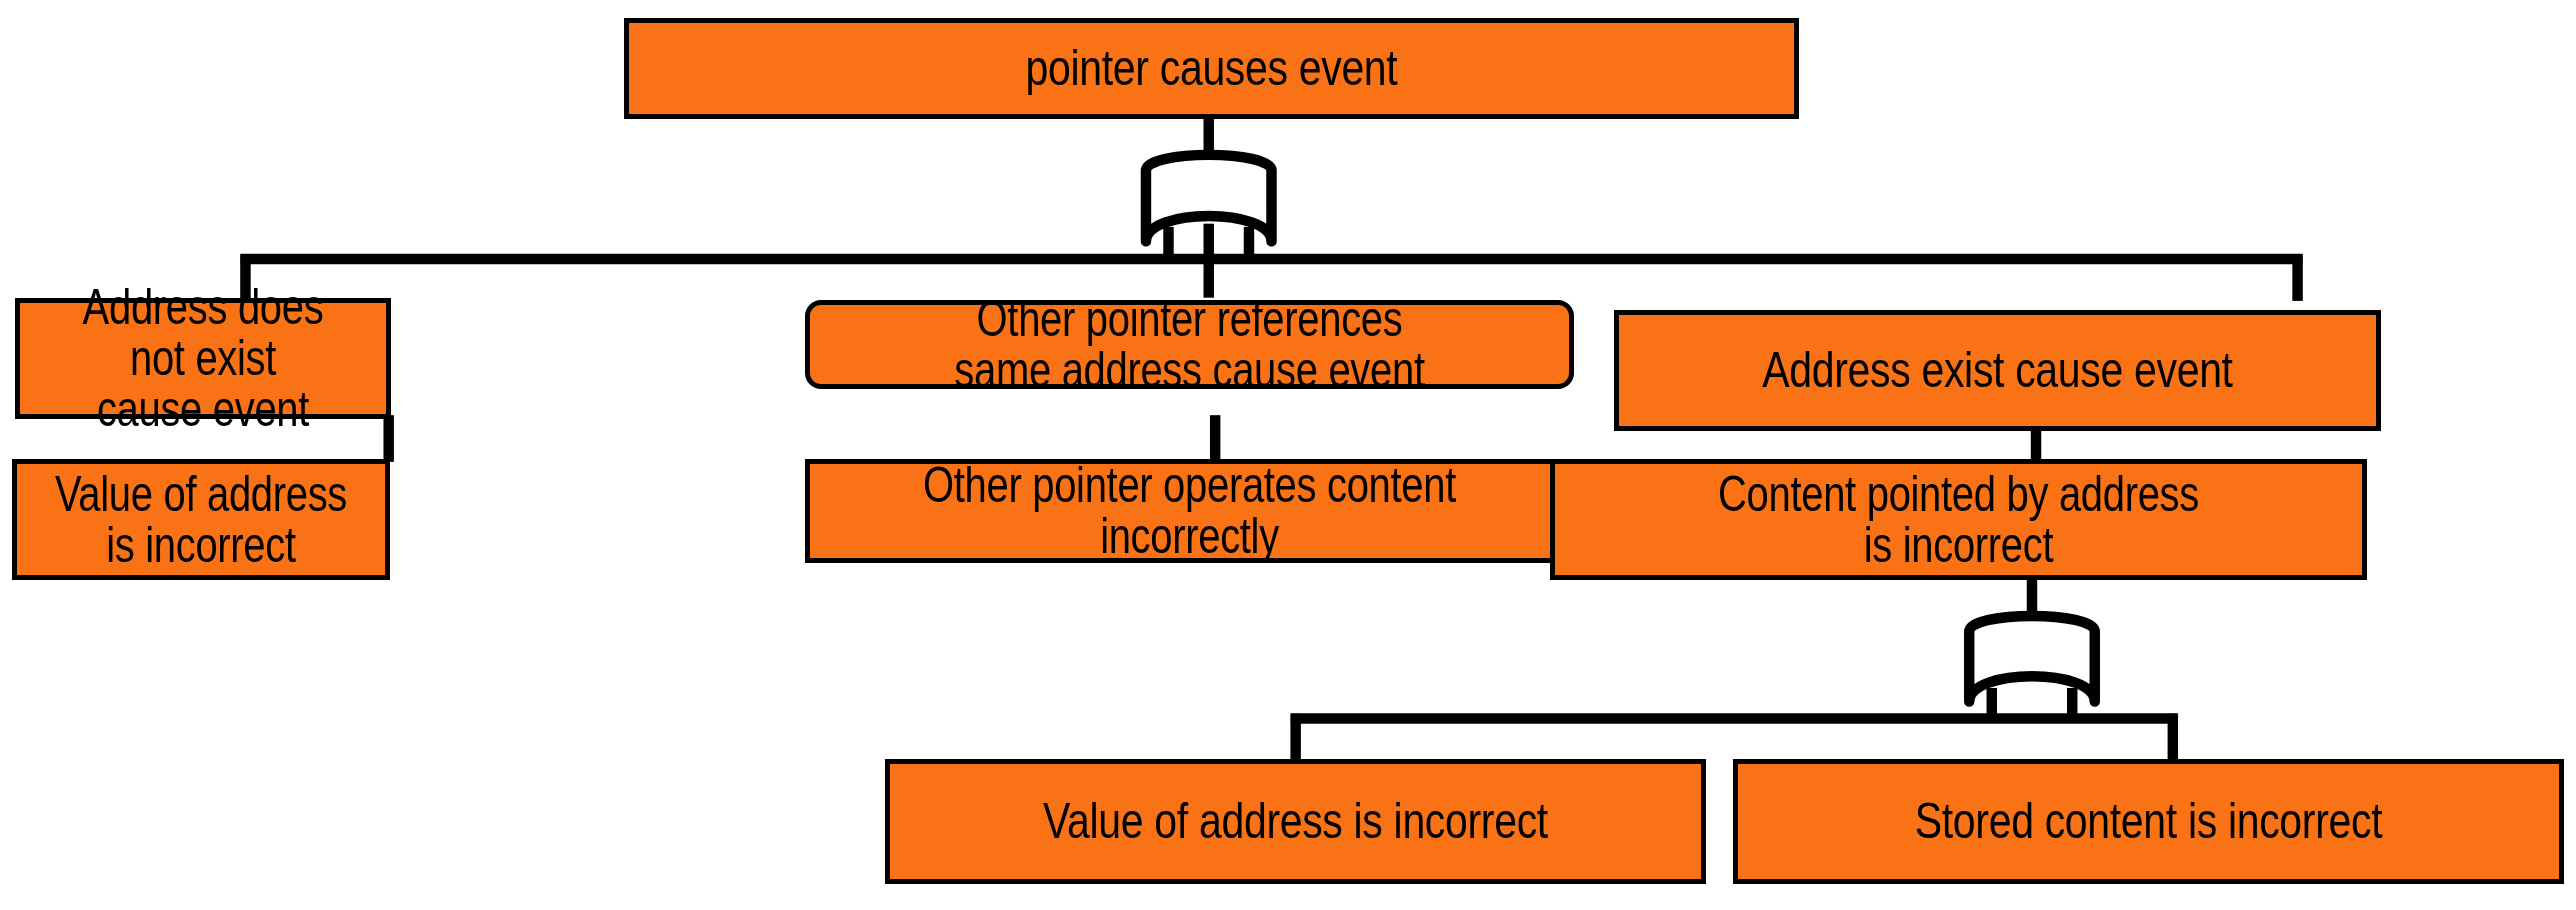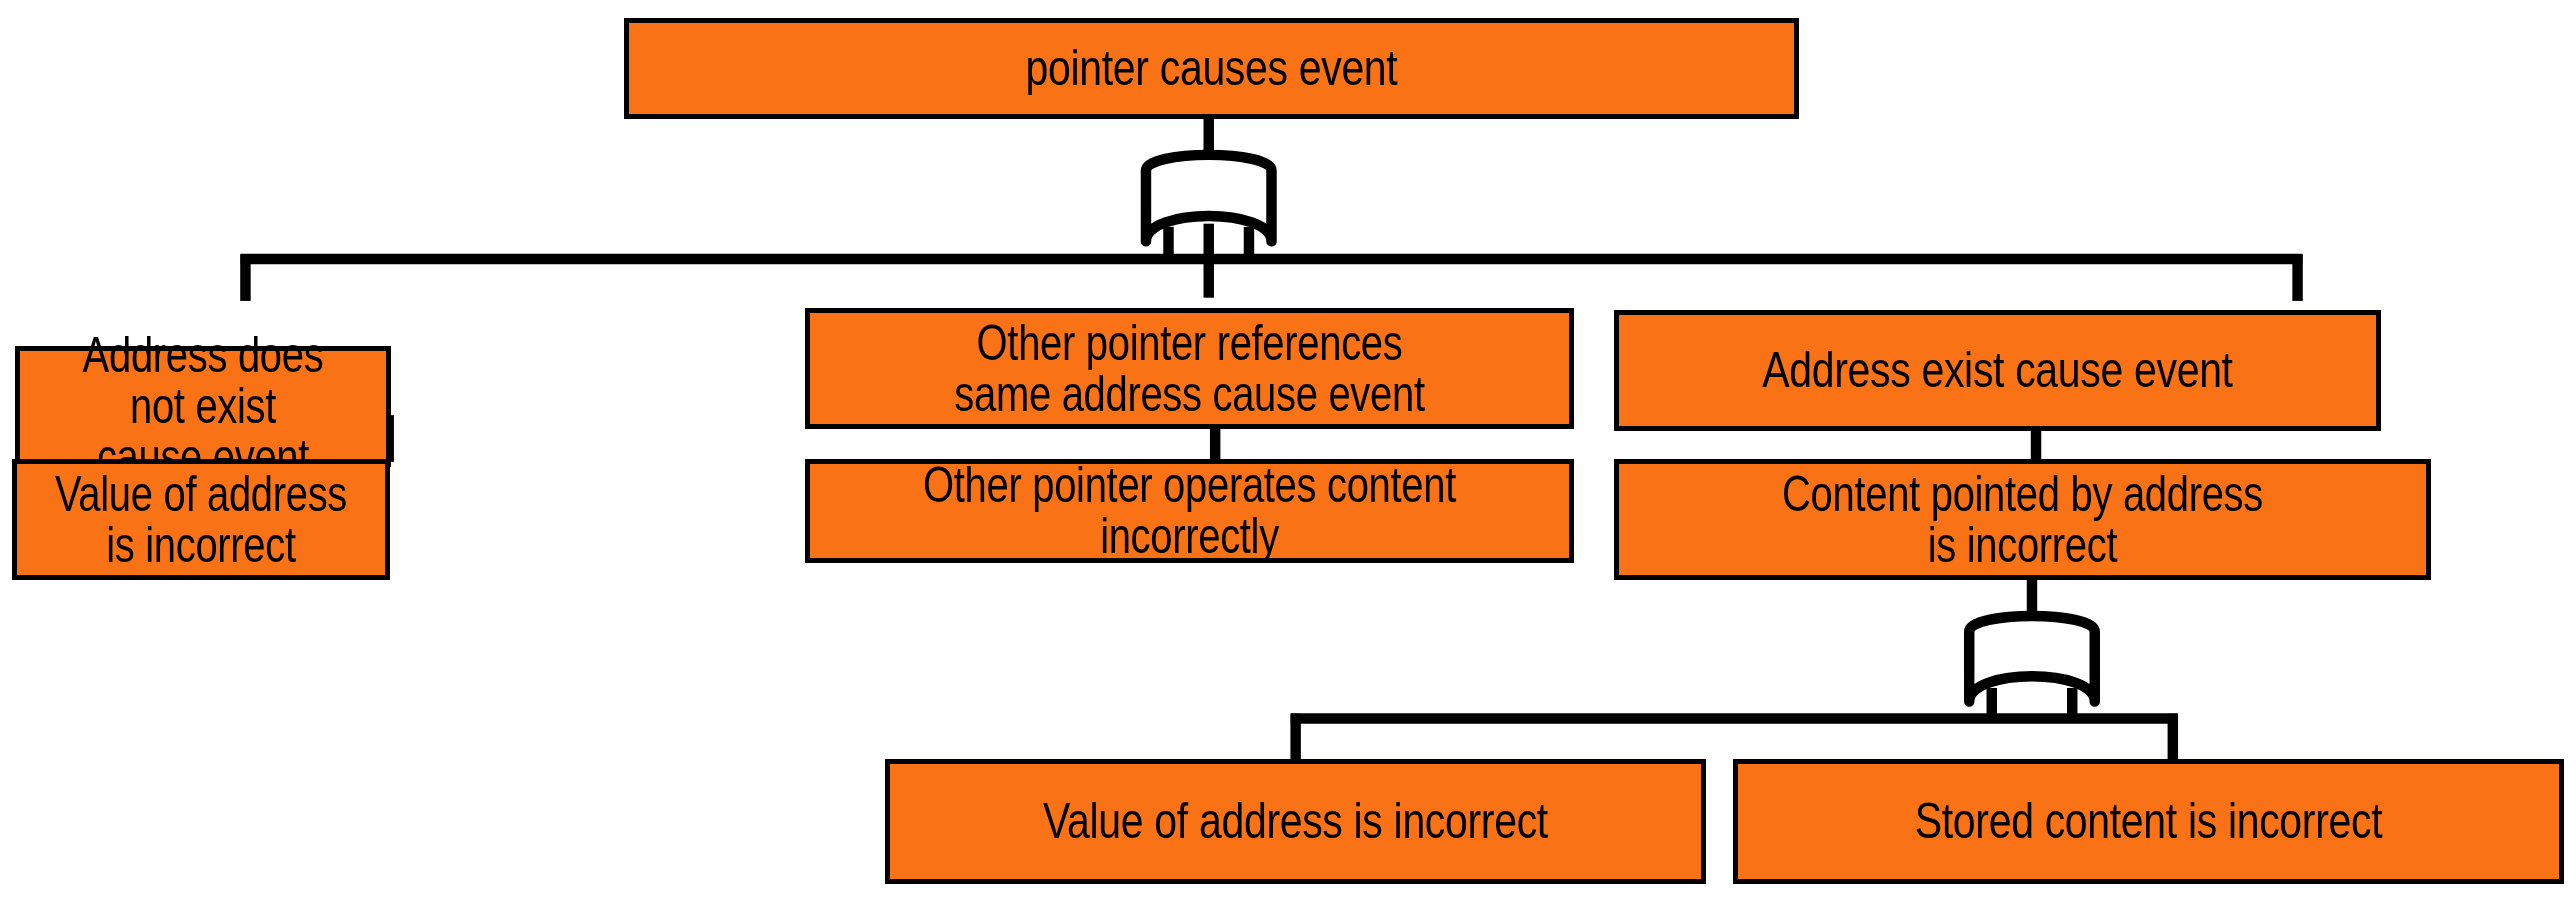--- a/index.html
+++ b/index.html
@@ -104,44 +104,44 @@
     <line x1="1604" y1="893" x2="2706" y2="893" stroke="#000" stroke-width="13"></line>
 
     <line x1="1610" y1="887" x2="1610" y2="947" stroke="#000" stroke-width="13"></line>
     <line x1="2700" y1="887" x2="2700" y2="947" stroke="#000" stroke-width="13"></line>
   </svg>
 
   <div class="node-box" style="left:624px; top:17.7px; width:1175px; height:101px;">
     <span class="node-label">pointer causes event</span>
   </div>
 
-  <div class="node-box" style="left:14.5px; top:298px; width:376px; height:121px;margin-top:48px;">
+  <div class="node-box" style="left:14.5px; top:298px; width:376px; height:121px;">
     <span class="node-label tight">Address does not exist
 cause event</span>
   </div>
 
-  <div class="node-box" style="left:805px; top:308px; width:769px; height:121px;">
+  <div class="node-box" style="left:805px; top:300px; width:769px; height:89px;border-radius:16px;">
     <span class="node-label tight">Other pointer references
 same address cause event</span>
   </div>
 
   <div class="node-box" style="left:1614px; top:310px; width:767px; height:121px;">
     <span class="node-label">Address exist cause event</span>
   </div>
 
   <div class="node-box" style="left:12px; top:459px; width:378px; height:121px;">
     <span class="node-label tight">Value of address is incorrect</span>
   </div>
 
   <div class="node-box" style="left:805px; top:459px; width:769px; height:104px;">
     <span class="node-label tight overflowing">Other pointer operates content
 incorrectly</span>
   </div>
 
-  <div class="node-box" style="left:1614px; top:459px; width:817px; height:121px;">
+  <div class="node-box" style="left:1550px; top:459px; width:817px; height:121px;">
     <span class="node-label tight">Content pointed by address
 is incorrect</span>
   </div>
 
   <div class="node-box" style="left:885px; top:759px; width:821px; height:125px;">
     <span class="node-label">Value of address is incorrect</span>
   </div>
 
   <div class="node-box" style="left:1733px; top:759px; width:831px; height:125px;">
     <span class="node-label">Stored content is incorrect</span>

